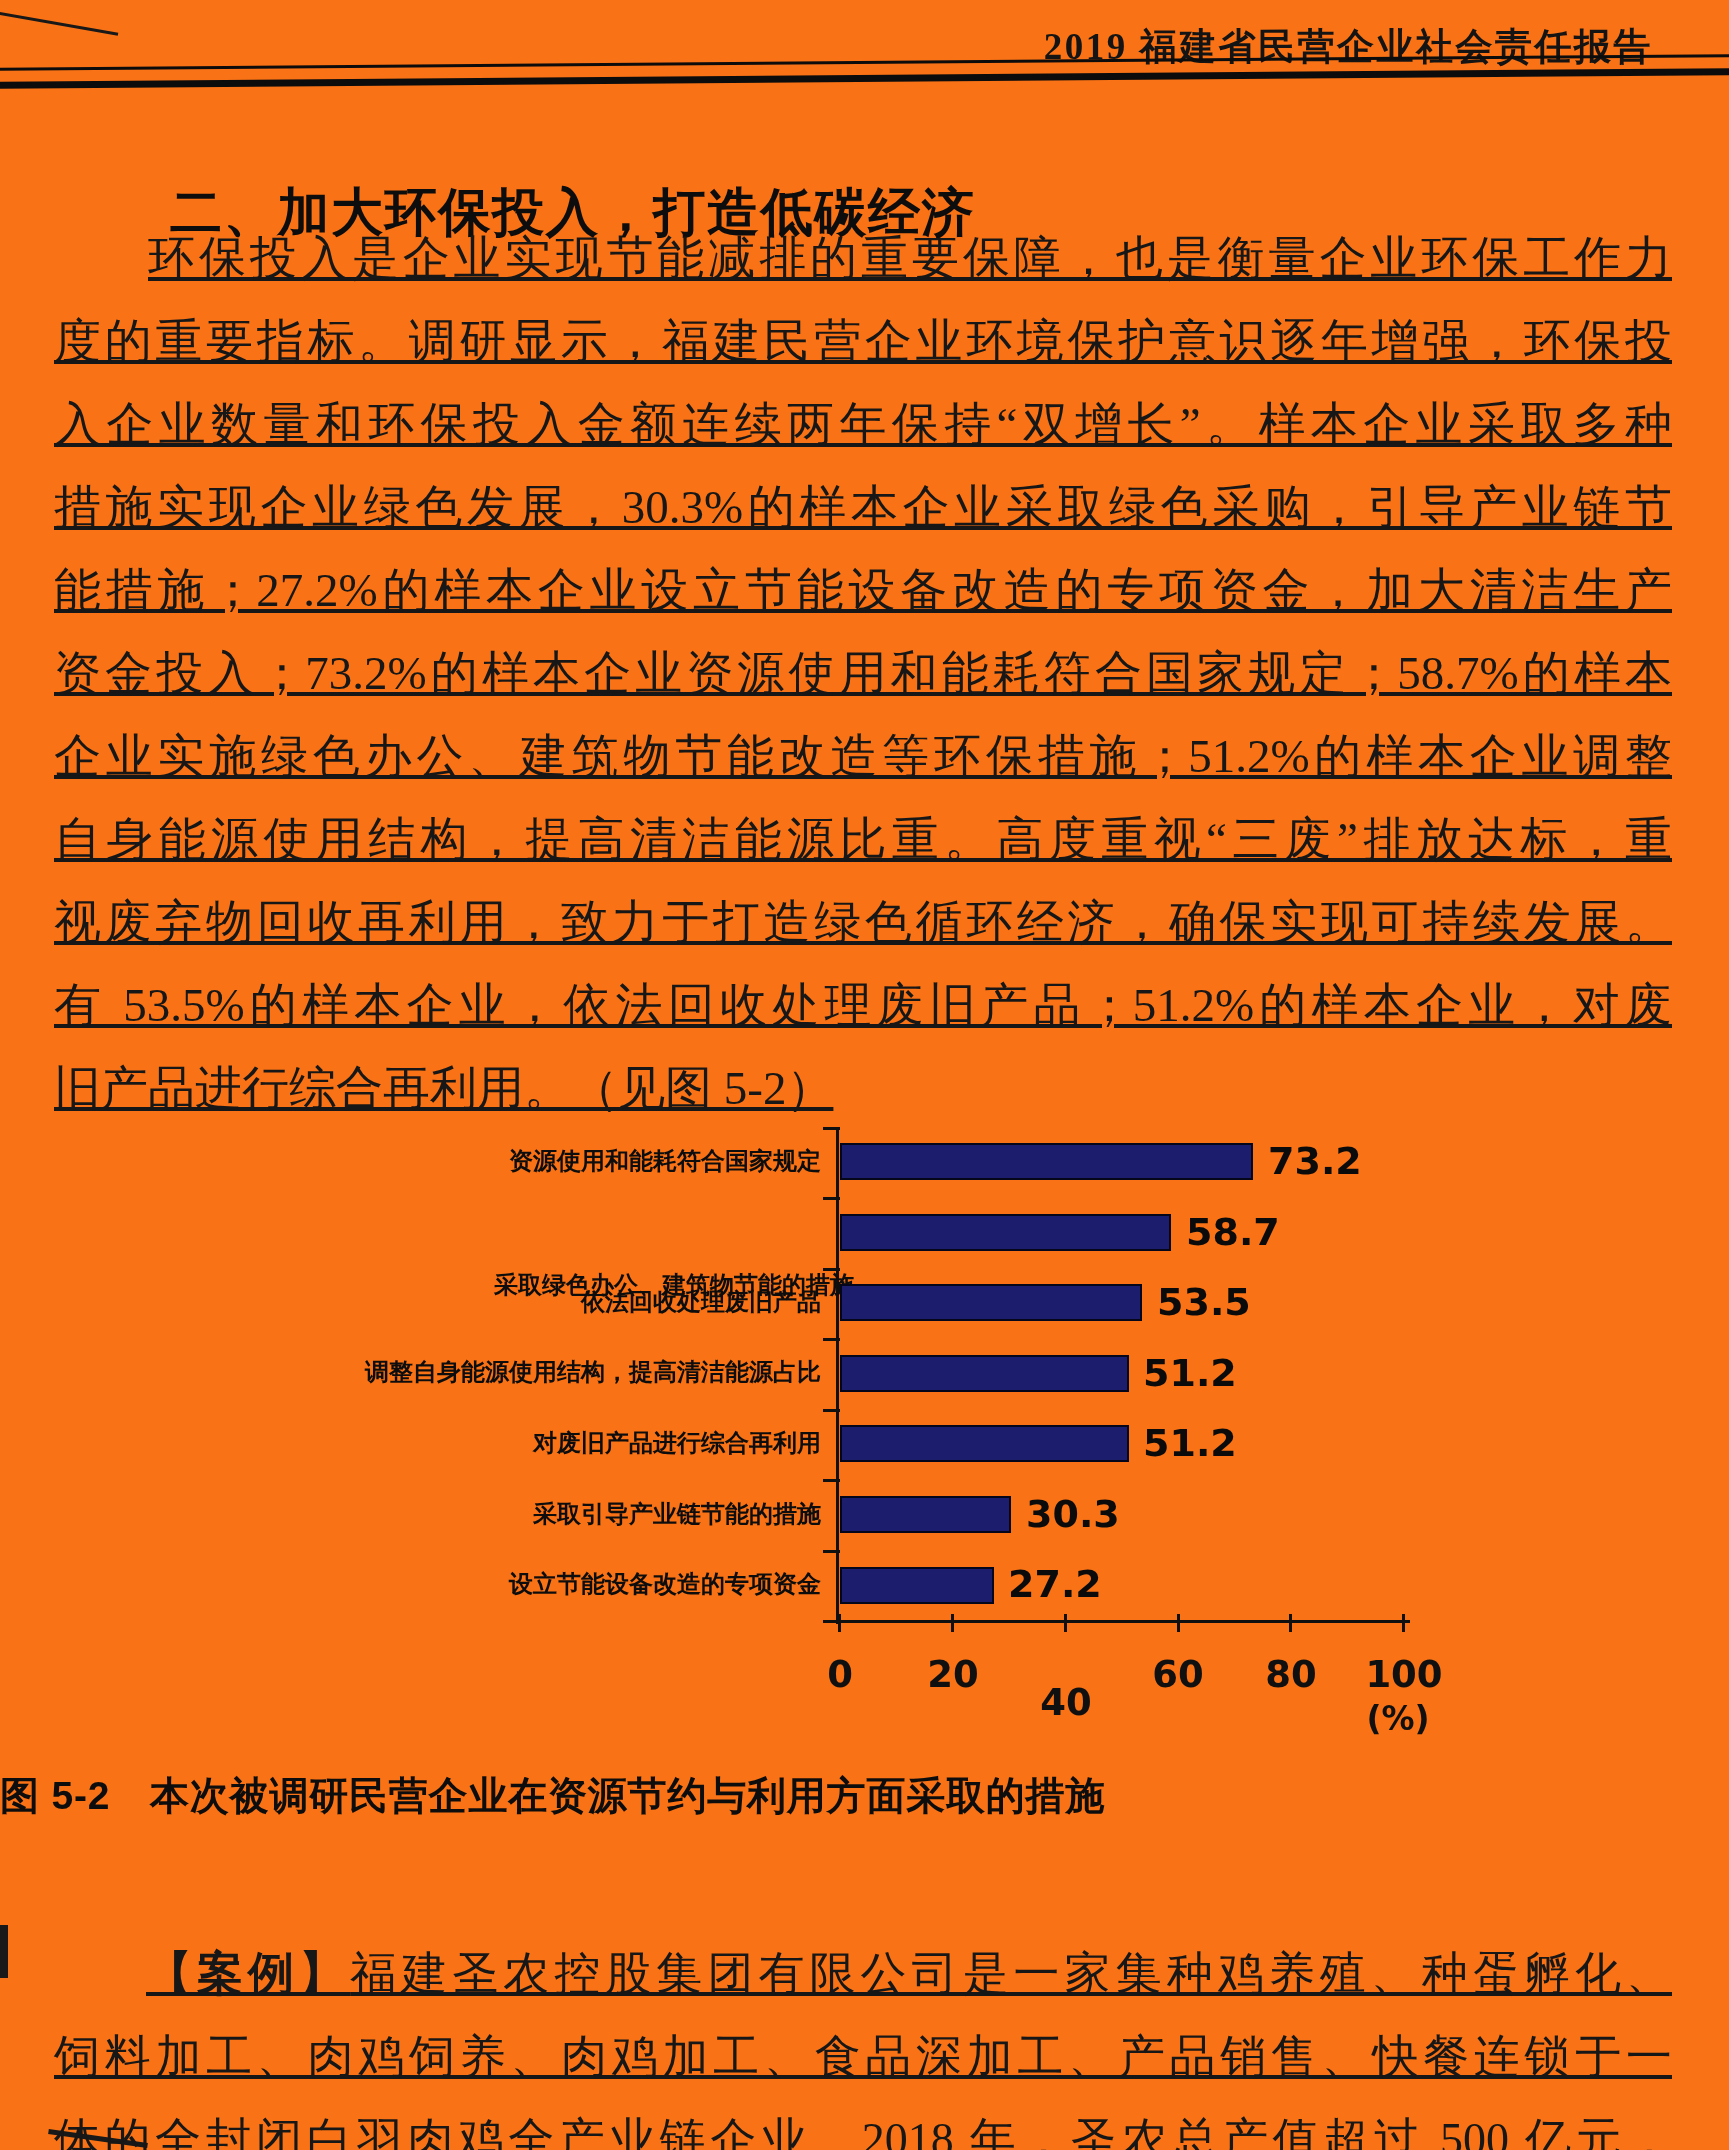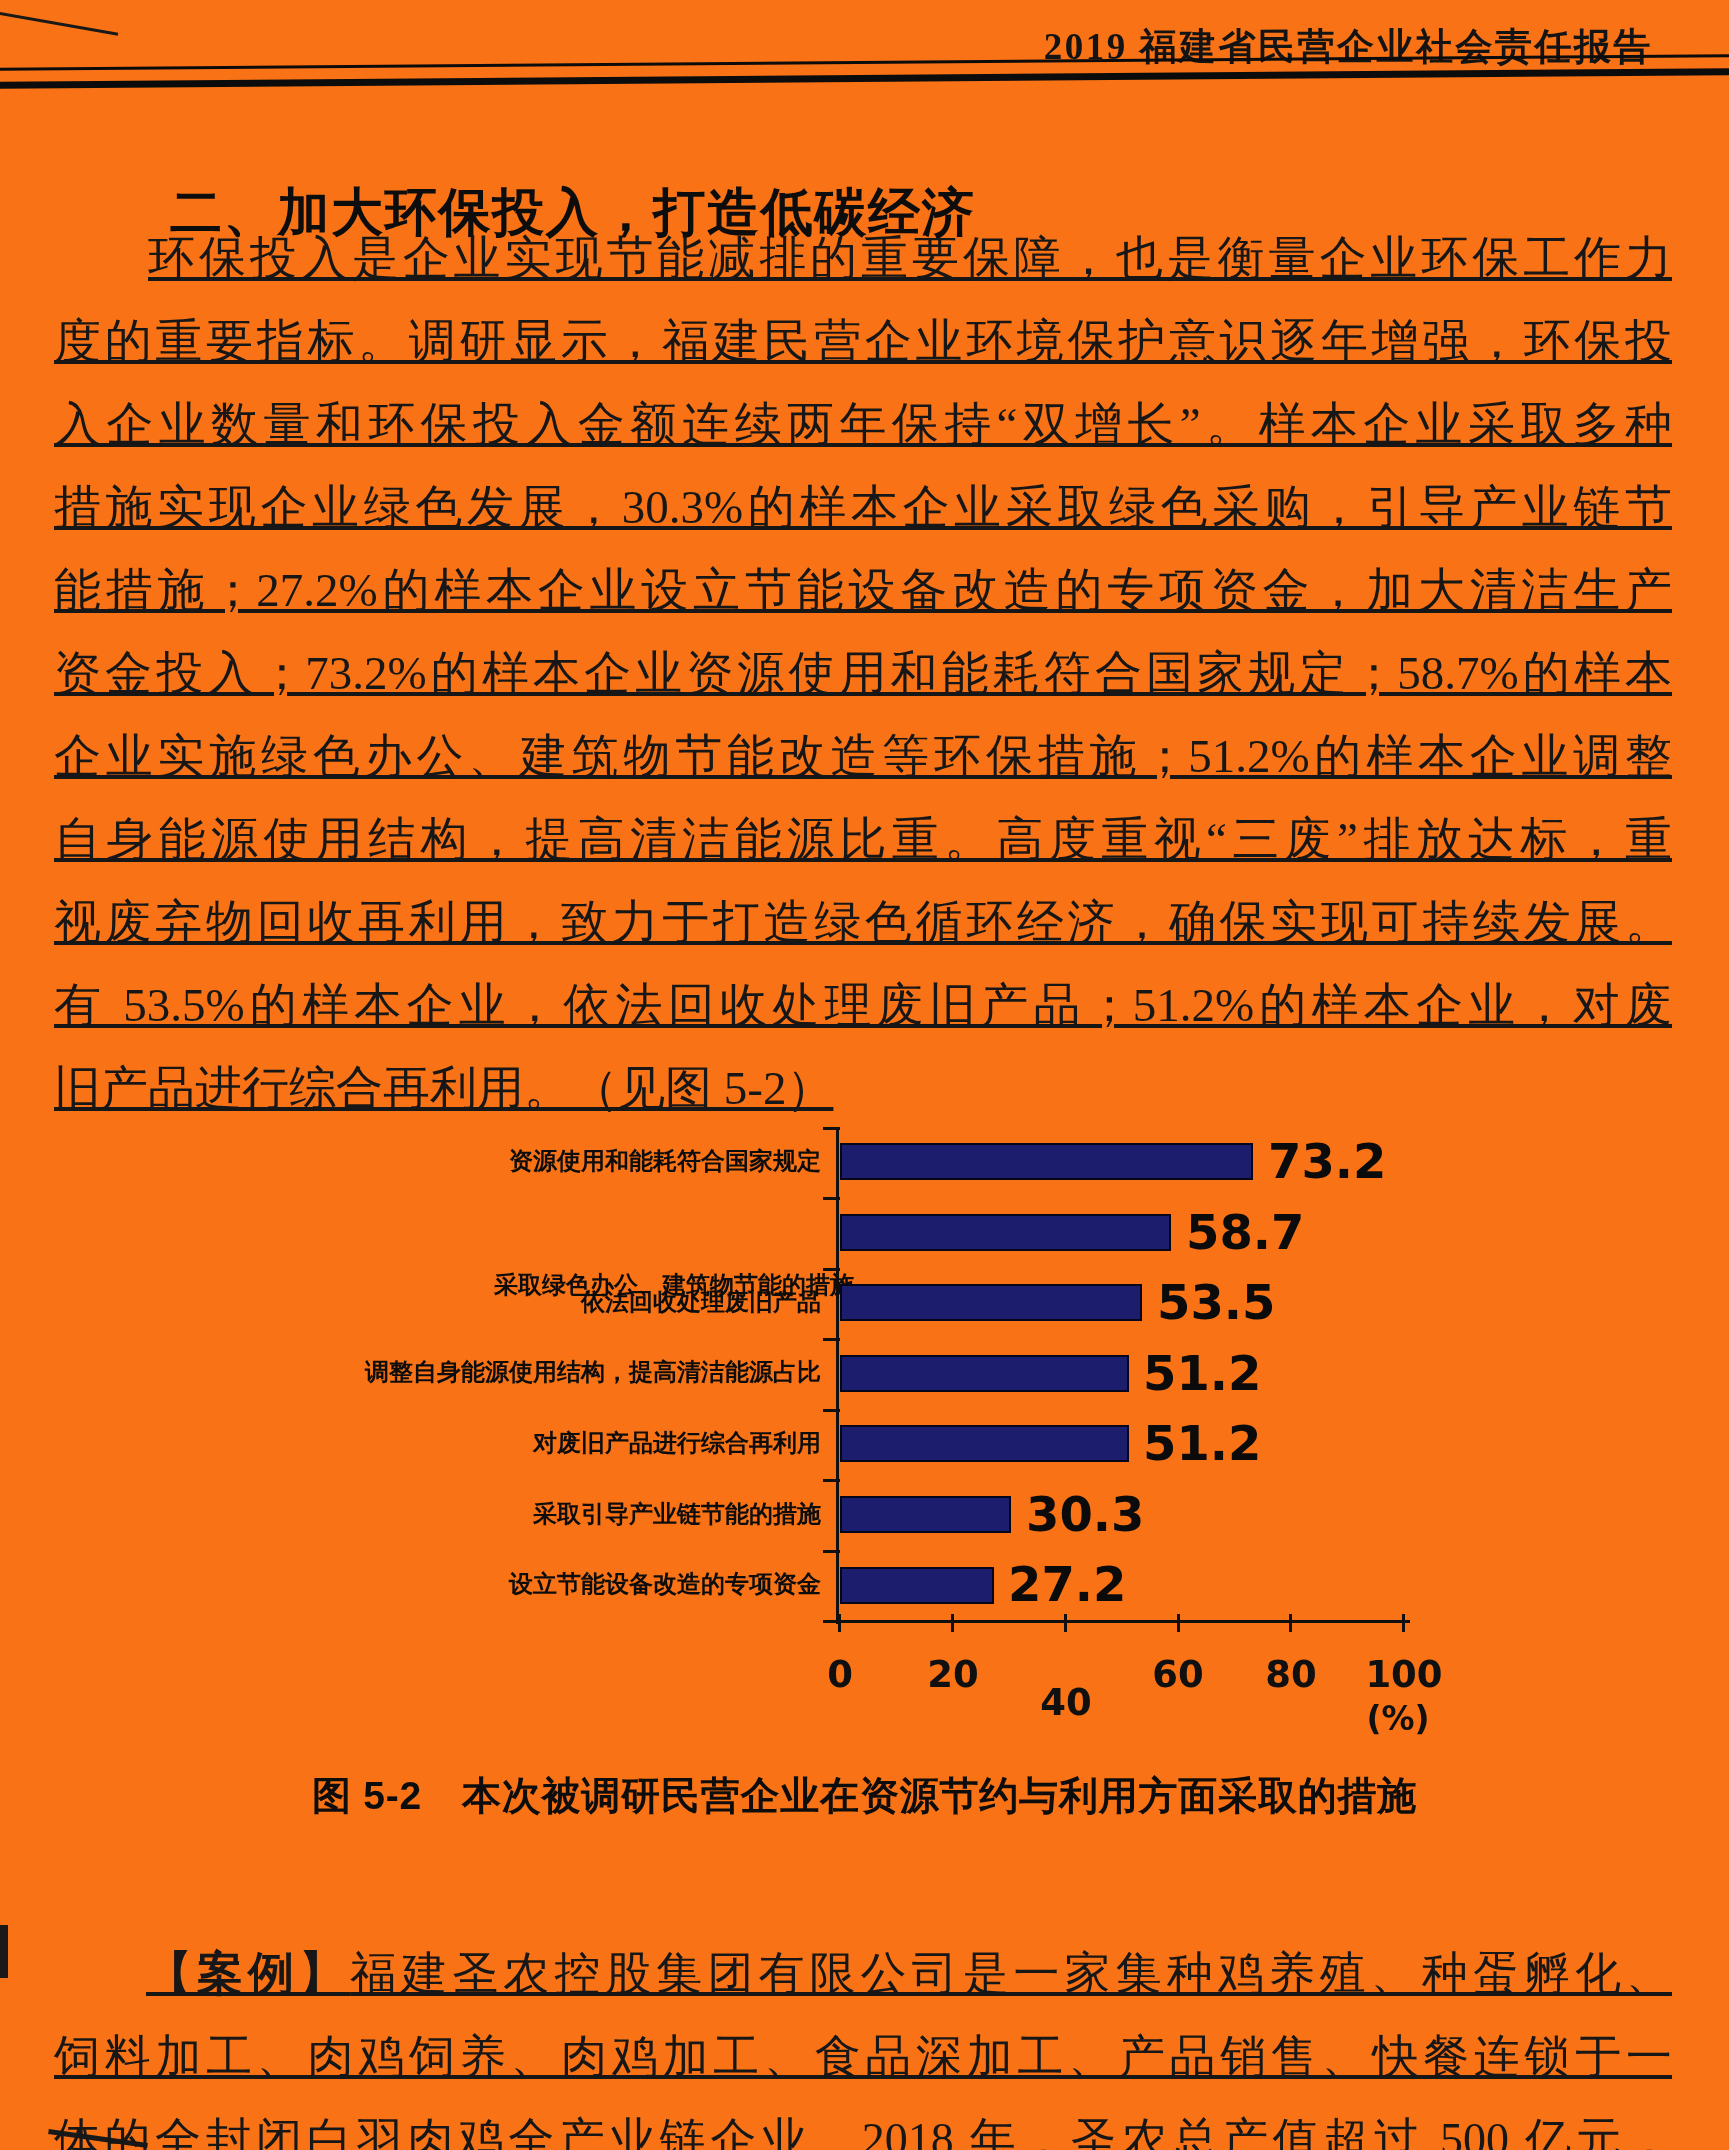--- a/index.html
+++ b/index.html
@@ -63,38 +63,38 @@
     color:#0d0d0d;
   }
   .bar{
     position:absolute;
     border:2.5px solid #06061a;
     box-sizing:border-box;
   }
   .bar-value{
     position:absolute;
     font-family:"DejaVu Sans","Liberation Sans",sans-serif;
-    font-weight:bold;font-size:48px;line-height:43px;
+    font-weight:bold;font-size:38px;line-height:43px;
     color:#0b0b0b;
   }
   .tick{position:absolute;background:#101010;}
   .tick-label{
     position:absolute;width:100px;text-align:center;
     font-family:"DejaVu Sans","Liberation Sans",sans-serif;
     font-size:37px;font-weight:bold;color:#101010;
   }
   .unit-label{
     position:absolute;left:1336px;top:1699px;width:124px;text-align:center;
     font-family:"DejaVu Sans","Liberation Sans",sans-serif;
     font-size:33px;font-weight:bold;color:#101010;
   }
   
   .caption{
     position:absolute;left:0;right:0;top:1769px;
-    text-align:center;
+    text-align:left;
     font-family:"Liberation Sans","DejaVu Sans",sans-serif;
     font-weight:bold;font-size:39px;
     color:#0d0d0d;
     letter-spacing:0.8px;
   }
   
   #case-para{top:1932px;font-size:46px;}
   #case-para .case-label{font-weight:bold;}
 </style>
 </head>

